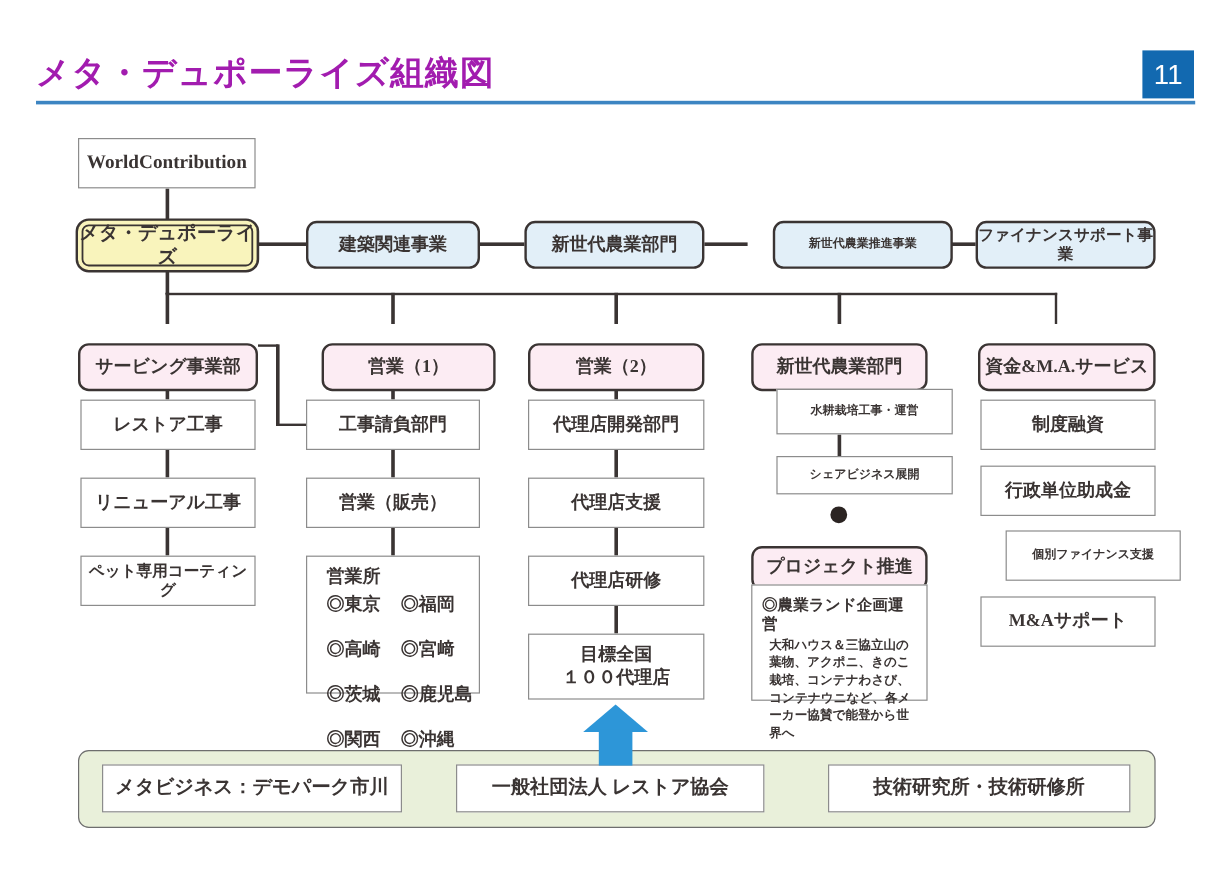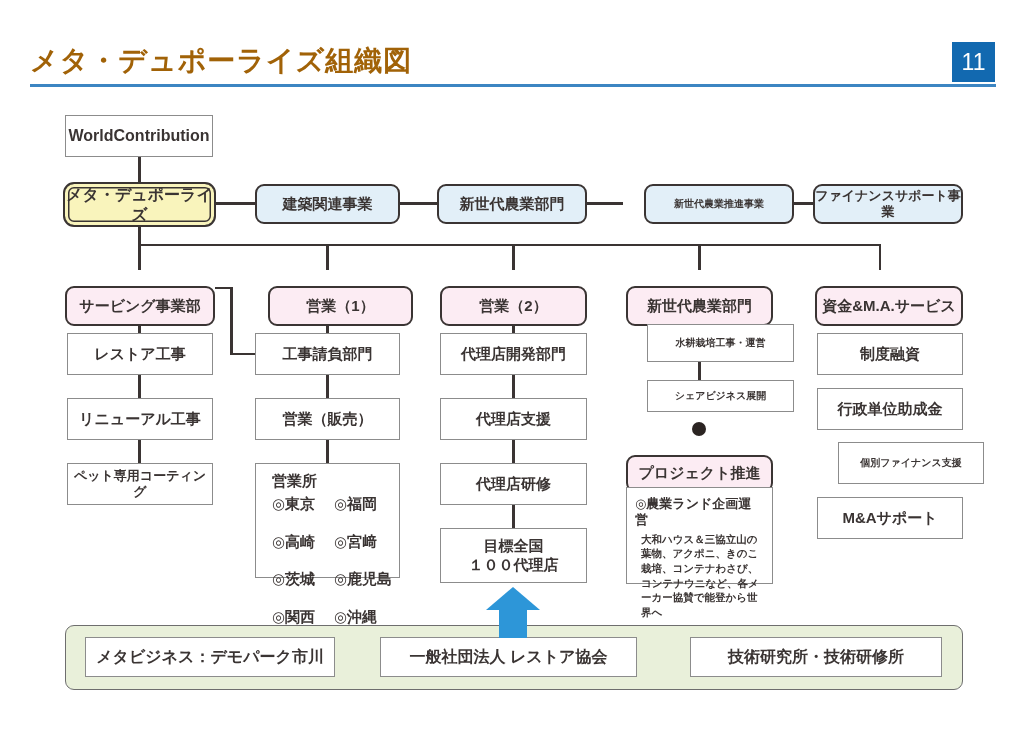--- a/index.html
+++ b/index.html
@@ -2,27 +2,27 @@
 <html><head>
 <meta charset="utf-8">
 <style>
   html,body{margin:0;padding:0;background:#ffffff;}
   #slide{
     position:relative;width:1024px;height:730px;background:#ffffff;overflow:hidden;
     font-family:"Liberation Sans","DejaVu Sans",sans-serif;color:#3a3433;
   }
   
   .title{position:absolute;left:30px;top:40px;height:42px;line-height:42px;
-    font-size:28px;font-weight:bold;color:#a16207;letter-spacing:1px;}
+    font-size:28px;font-weight:bold;color:#a21caf;letter-spacing:1px;}
   .pagebox{position:absolute;left:952px;top:42px;width:43px;height:40px;background:#1269b0;
     color:#ffffff;font-size:23px;font-weight:normal;display:flex;align-items:center;justify-content:center;}
   .rule{position:absolute;left:30px;top:84px;width:966px;height:3px;background:#3c85c2;}
   
   .box{position:absolute;box-sizing:border-box;display:flex;align-items:center;justify-content:center;
-    text-align:center;font-weight:bold;background:#ffffff;font-size:15px;line-height:1.25;z-index:2;}
+    text-align:center;font-weight:bold;background:#ffffff;font-size:15px;line-height:1.25;z-index:2;font-family:Liberation Serif, serif;}
   .plain{border:1.6px solid #8c8c8c;}
   .blue{border:2px solid #3a3433;border-radius:9px;background:#e2eff8;}
   .pink{border:2px solid #3a3433;border-radius:9px;background:#fcecf3;margin-top:17px;}
   .company{border:2.5px solid #3a3433;border-radius:11px;background:#f9f4bc;font-size:16px;
     box-shadow:inset 0 0 0 3px #f9f4bc, inset 0 0 0 4.5px #3a3433;}
   .fs13{font-size:13px;}
   .fs14{font-size:10px;margin-left:21px;}
   .fs16{font-size:16px;}
   
   .line{position:absolute;background:#3a3433;z-index:1;}

